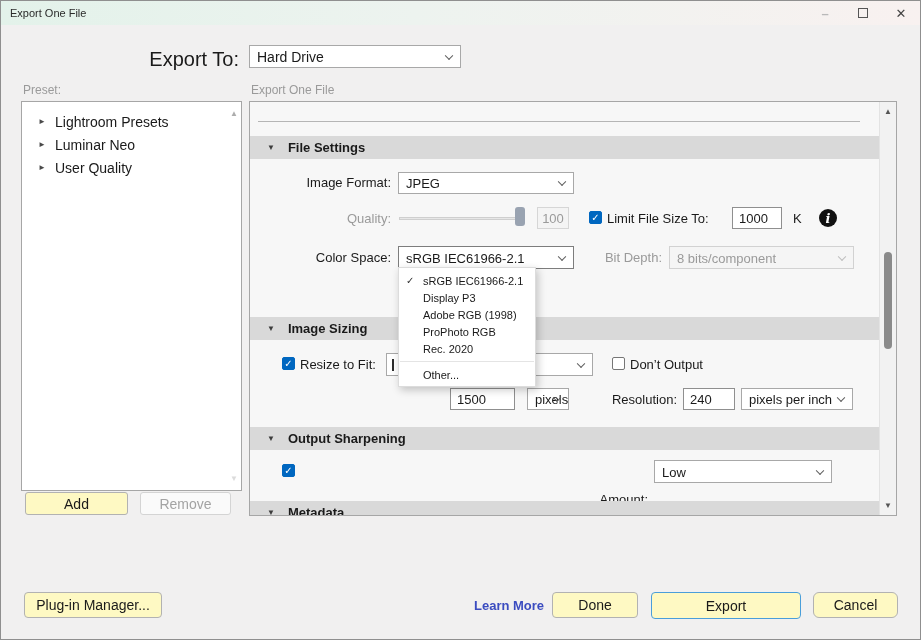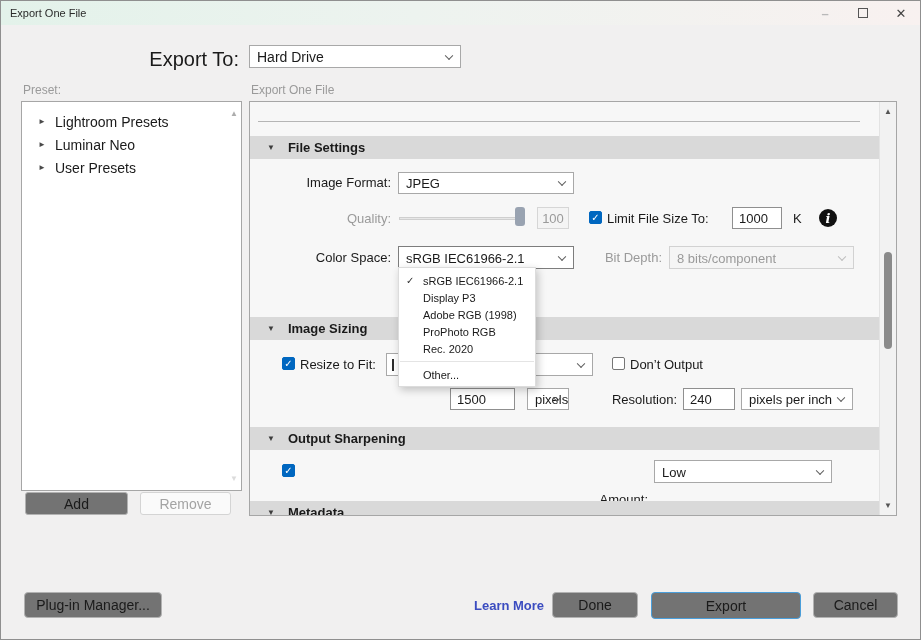--- a/index.html
+++ b/index.html
@@ -34,21 +34,21 @@
   .sel.disabled .val { color: #9a9a9a; }
   .sel.disabled .chev { border-color: #bdbdbd; }
   .inp { position: absolute; height: 22px; border: 1px solid #8f8f8f; background: #fff;
          font-size: 13px; padding: 0 6px; font-family: inherit; color: #1a1a1a; }
   .inp.disabled { border-color: #d6d6d6; background: #f4f4f4; color: #9a9a9a; text-align: center; padding: 0; }
   .lbl { position: absolute; font-size: 13px; color: #1a1a1a; white-space: nowrap; }
   .glbl { color: #9a9a9a; }
   .r { text-align: right; }
   .cb { position: absolute; width: 13px; height: 13px; border: 1px solid #767676; border-radius: 2px; background: #fff; }
   .cb.checked { background: #0067c0; border-color: #0067c0; color: #fff; font-size: 10px; line-height: 12px; text-align: center; font-weight: 700; }
-  .btn { position: absolute; background: #737373; border: 1px solid #b2b2b2; border-radius: 4px;
+  .btn { position: absolute; background: #fef9c3; border: 1px solid #b2b2b2; border-radius: 4px;
          font-size: 14px; color: #1a1a1a; display: flex; align-items: center; justify-content: center; font-family: inherit; }
   .btn.disabled { color: #a3a3a3; border-color: #d4d4d4; background: #fafafa; }
 
   
   .preset-label { position: absolute; left: 22px; top: 82px; font-size: 12px; color: #9a9a9a; }
   .preset-box { position: absolute; left: 20px; top: 100px; width: 221px; height: 390px;
                 background: #fff; border: 1px solid #a6a6a6; }
   .tree-item { position: relative; height: 23px; display: flex; align-items: center; padding-left: 16px; font-size: 14px; }
   .tree-item .arrow { font-size: 8px; color: #4a4a4a; width: 17px; }
   .preset-box .inner { padding-top: 8px; }
@@ -125,21 +125,21 @@
     <div class="tree-item">
       <span class="arrow">►</span>
       <span>Lightroom Presets</span>
     </div>
     <div class="tree-item">
       <span class="arrow">►</span>
       <span>Luminar Neo</span>
     </div>
     <div class="tree-item">
       <span class="arrow">►</span>
-      <span>User Presets</span>
+      <span>User Quality</span>
     </div>
   </div>
   <span class="lb-scroll-up">▲</span>
   <span class="lb-scroll-down">▼</span>
 </div>
 <button class="btn" style="left:24px; top:491px; width:103px; height:23px; border-radius:3px;">Add</button>
 <button class="btn disabled" style="left:139px; top:491px; width:91px; height:23px; border-radius:3px;">Remove</button>
 
 <div class="panel-label">Export One File</div>
 <div class="panel">
@@ -248,13 +248,13 @@
   <div class="sep"></div>
   <div class="mi">
     <span>Other...</span>
   </div>
 </div>
 
 <button class="btn" style="left:23px; top:591px; width:138px; height:26px;">Plug-in Manager...</button>
 <a class="link">Learn More</a>
 <button class="btn" style="left:551px; top:591px; width:86px; height:26px;">Done</button>
 <button class="btn export" style="left:650px; top:591px; width:150px; height:27px;">Export</button>
-<button class="btn" style="left:812px; top:591px; width:85px; height:26px;">Cancel</button>
+<button class="btn" style="left:812px; top:591px; width:85px; height:26px;border-radius:6px;">Cancel</button>
 
 </body></html>

